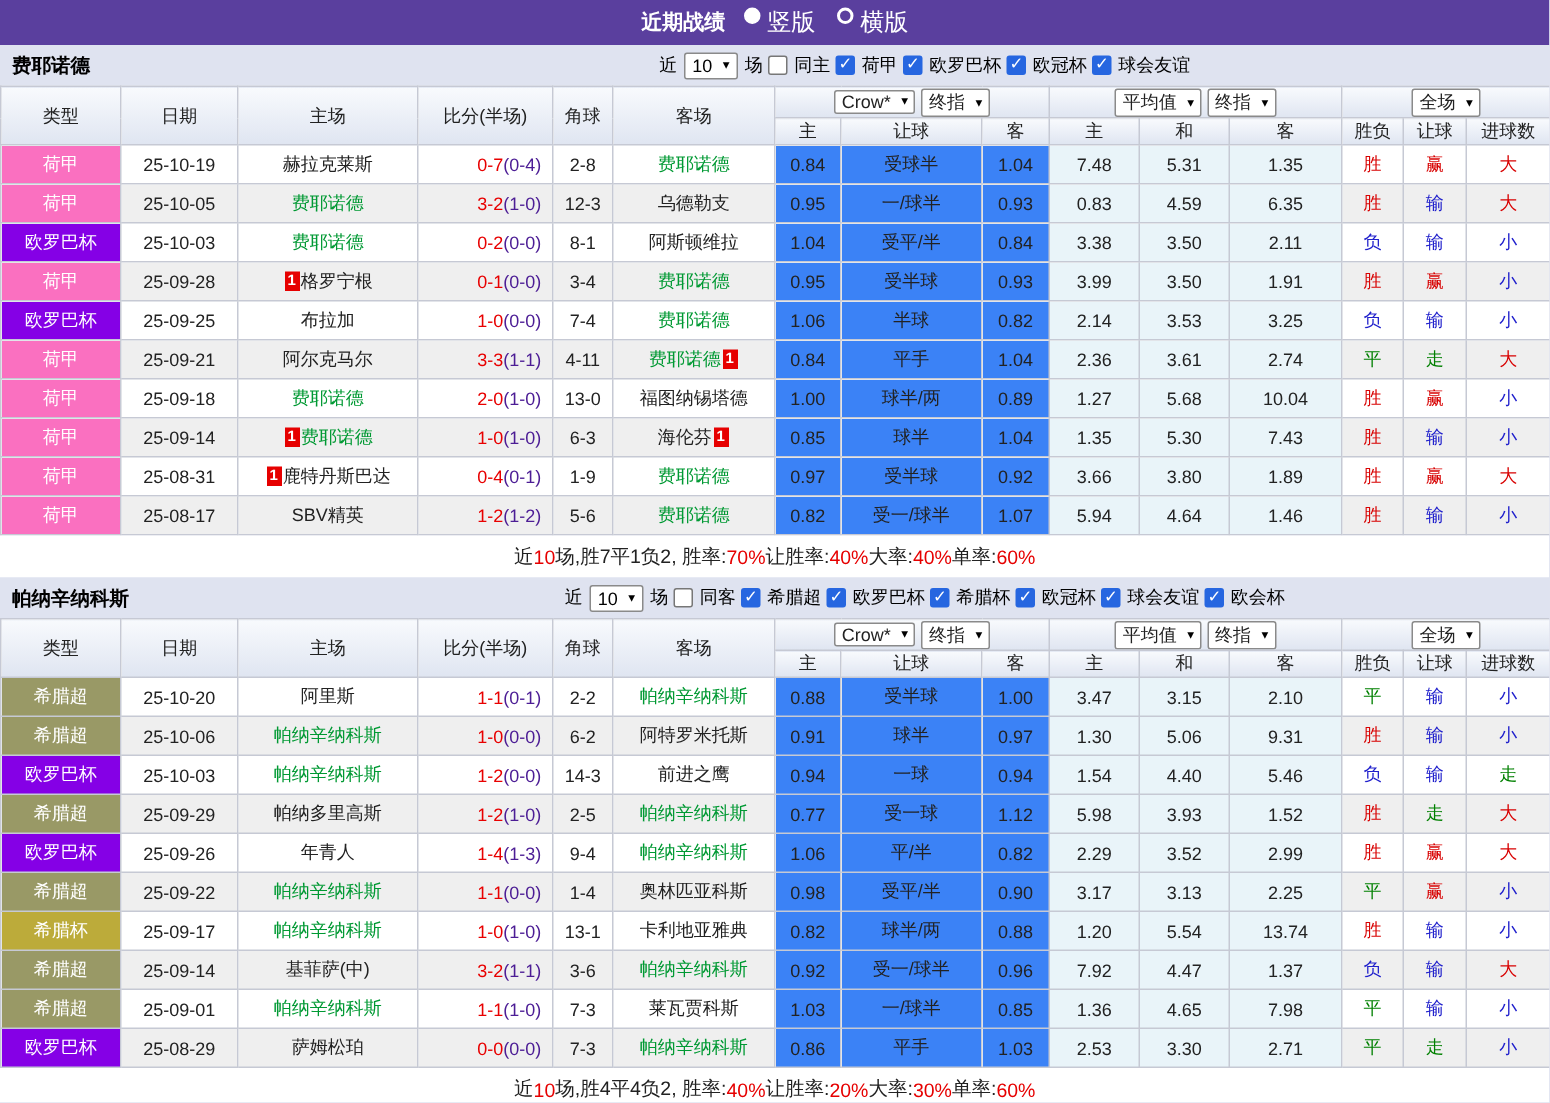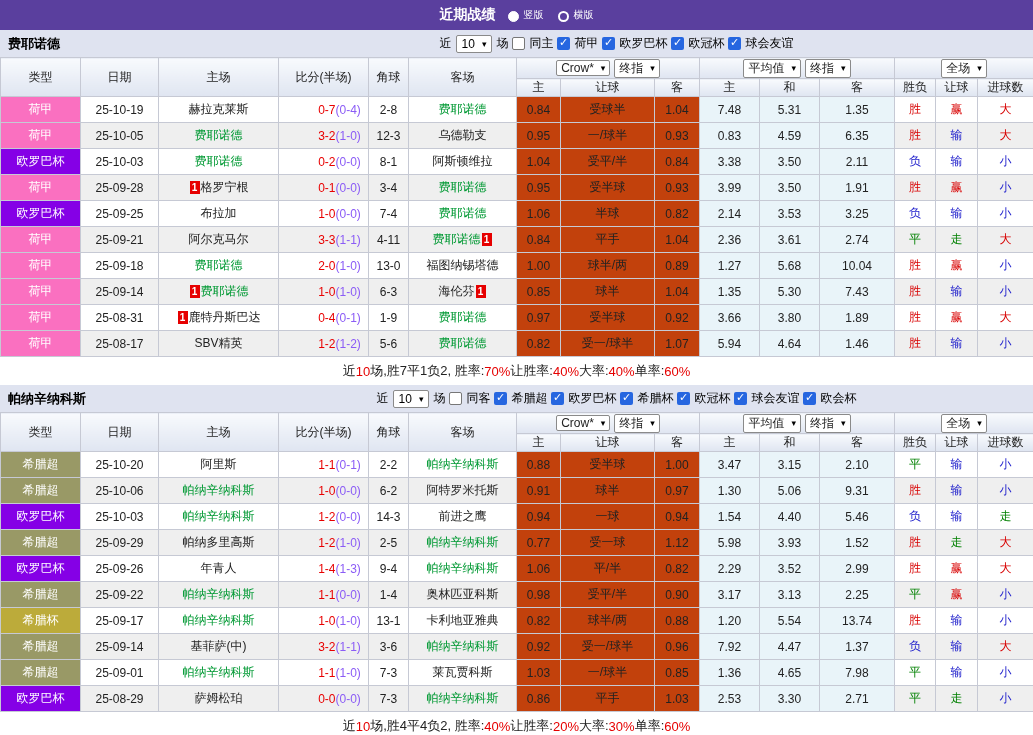--- a/index.html
+++ b/index.html
@@ -11,21 +11,21 @@
   }
   .page { width:1033px; height:735px; background:#dfe3f0; overflow:hidden; }
 
   
   .topbar {
     height:30px; background:#5a3f9e; color:#fff;
     display:flex; align-items:center; justify-content:center; gap:12px;
   }
   .topbar .title { font-weight:bold; font-size:14px; }
   .radio-group { display:flex; align-items:center; gap:14px; }
-  .radio-group label { display:flex; align-items:flex-end; gap:5px; font-size:10px; cursor:pointer; }
+  .radio-group label { display:flex; align-items:flex-start; gap:5px; font-size:16px; cursor:pointer; }
   .radio { width:11px; height:11px; border-radius:50%; display:inline-block; }
   .radio.checked { background:#fff; border:1px solid #fff; }
   .radio.unchecked { background:transparent; border:2px solid #fff; width:11px; height:11px; }
 
   
   .section-bar { height:27px; display:flex; align-items:center; background:#dfe3f0; font-size:12px; color:#000; }
   .team-name { width:200px; padding-left:8px; font-weight:bold; font-size:13px; text-align:left; }
   .controls { flex:1; display:flex; align-items:center; justify-content:center; gap:3px; flex-wrap:nowrap; }
   .controls .lbl { margin:0 1px; }
   .sel {
@@ -39,28 +39,28 @@
   .cb.unchecked { background:#fff; border:1px solid #777; }
 
   
   table { border-collapse:collapse; table-layout:fixed; width:1033px; background:#fff; }
   th, td { border:1px solid #c6c9d4; text-align:center; overflow:hidden; white-space:nowrap; padding:0 1px; }
   thead th { background:linear-gradient(#f8fafd,#dfe5f1); font-weight:normal; font-size:12px; color:#222; }
   thead tr.dd-row th { height:21px; }
   thead tr.sub-row th { height:17px; }
   thead .sel { padding:0 4px; margin:0 2px; }
   tbody td { height:26px; font-size:12px; color:#222; }
-  td.cream { background:#c2410c; }
+  td.cream { background:#3b82f6; }
   td.blue  { background:#e9f4f9; }
   tr.odd  td.plain { background:#ffffff; }
   tr.even td.plain { background:#efefef; }
   td.type { color:#fff; font-size:12px; }
   .green { color:#009933; }
   .score-main { color:#e80000;margin-left:32px; }
-  .score-half { color:#8b5cf6; }
+  .score-half { color:#4c1d95; }
   .card {
     display:inline-block; background:#e60000; color:#fff; font-size:10px; font-weight:bold;
     width:10px; height:13px; line-height:13px; margin:0 1px; vertical-align:middle;
   }
   .summary { height:28px; background:#fff; display:flex; align-items:center; justify-content:center; font-size:13px; color:#222; }
   .summary .red { color:#e60000; }
 </style>
 </head>
 <body>
 

